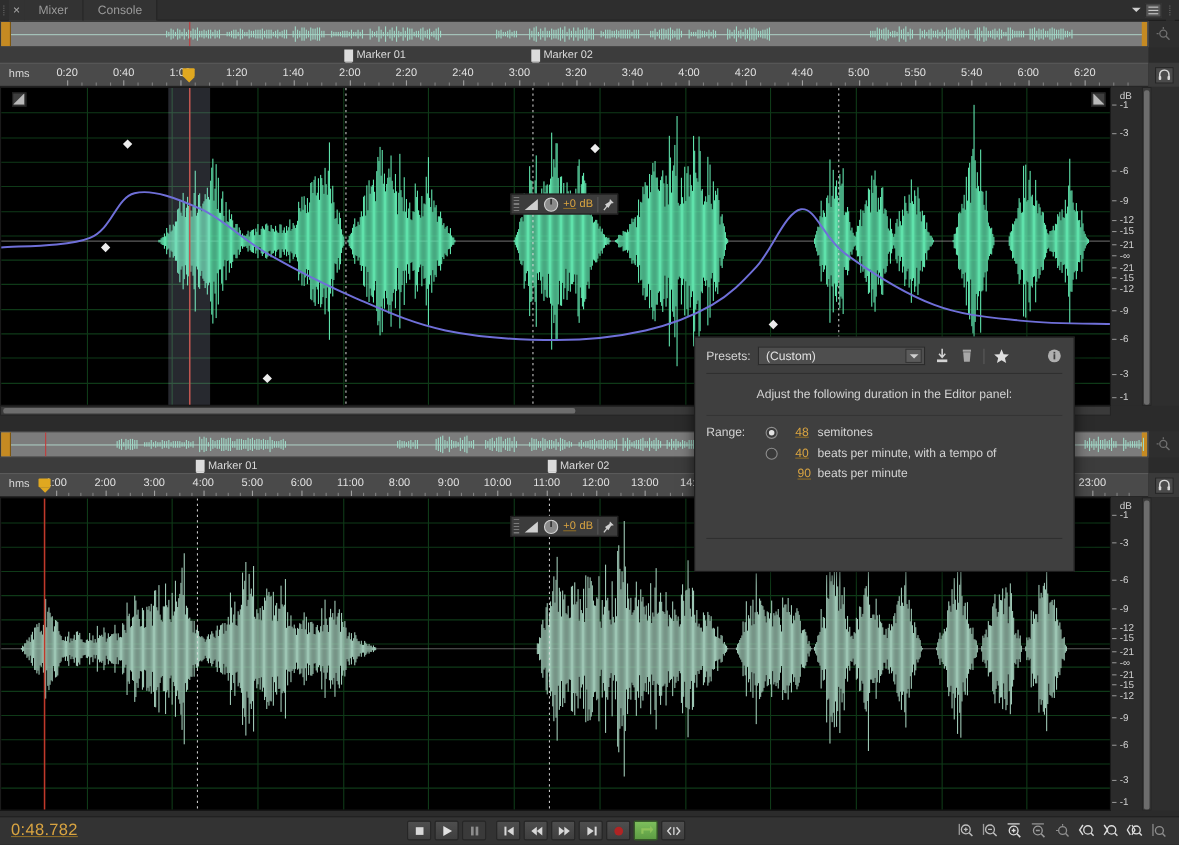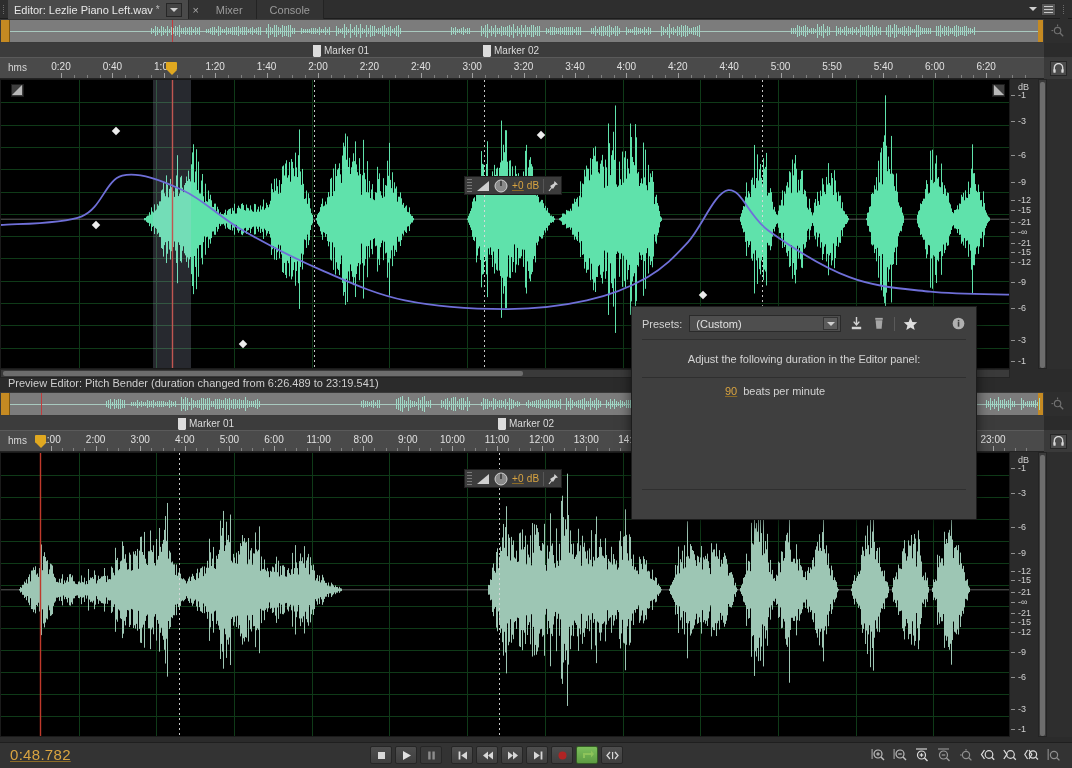--- a/index.html
+++ b/index.html
@@ -137,27 +137,20 @@
   .tbtn.green{ background:linear-gradient(#7dbf5c,#5d9c43); border-color:#335c24;}
   .zbtn{ width:20px;height:18px; display:flex;align-items:center;justify-content:center; }
 </style>
 </head>
 <body>
 
 <div id="app">
 
   <div class="tabbar">
     <div class="grip"></div>
-    <div class="tab active">
-      <span>Editor: Lezlie Piano Left.wav</span>
-      <span class="dirty">*</span>
-      <span class="tabdrop">
-          <i class="tri"></i>
-        </span>
-    </div>
     <div class="tabclose">×</div>
     <div class="tab inactive">
       <span>Mixer</span>
     </div>
     <div class="tab inactive">
       <span>Console</span>
     </div>
     <div class="tabbar-right">
       <i class="tri"></i>
       <span class="menuico"></span>
@@ -1395,21 +1388,20 @@
       <span class="tk" style="top: 281.88px;"></span>
     </div>
   <div class="vscroll" style="left:1038px; top:79px; width:9px; height:290px;">
     <div class="thumb" style="top:2px;height:286px;"></div>
   </div>
   <div class="rail" style="right:0; top:79px; width:25px; height:290px; background:#2e2e2e;"></div>
   <div class="hscroll" style="left:0; top:369px; width:1010px;">
     <div class="thumb" style="left:2px; width:520px;"></div>
   </div>
 
-  <div class="previewlabel" style="left:8px; top:377px;">Preview Editor: Pitch Bender (duration changed from 6:26.489 to 23:19.541)</div>
 
   <div class="ovwrap" style="top:392px;">
     <div class="ov" id="ov2">
       <div class="handleL"></div>
       <div class="handleR"></div>
       <div class="zeroline"></div>
       <div class="playhead" style="left:40px"></div>
     <div style="position: absolute; left: 105px; top: 8px; width: 1px; height: 6px; background: rgb(159, 216, 198);"></div>
         <div style="position: absolute; left: 107px; top: 7px; width: 1px; height: 8px; background: rgb(159, 216, 198);"></div>
         <div style="position: absolute; left: 109px; top: 6px; width: 1px; height: 10px; background: rgb(159, 216, 198);"></div>
@@ -2646,21 +2638,34 @@
       <div class="hr" style="margin:7px 0 0 0;"></div>
 
       <div style="text-align:center; margin-top:9px;">
         <span class="lbl">Adjust the following duration in the Editor panel:</span>
       </div>
 
 
       <div class="hr" style="margin:10px 0 0 0;"></div>
 
 
-
+      <div class="row" style="margin-top:9px; gap:8px;">
+        <span class="lbl" style="width:46px;">Range:</span>
+        <span class="radio">
+            <i></i>
+          </span>
+        <span class="num" style="margin-left:8px;">48</span>
+        <span class="lbl">semitones</span>
+      </div>
+
+      <div class="row" style="margin-top:7px; gap:8px; padding-left:54px;">
+        <span class="radio"></span>
+        <span class="num" style="margin-left:8px;">40</span>
+        <span class="lbl">beats per minute, with a tempo of</span>
+      </div>
 
       <div class="row" style="margin-top:7px; gap:6px; padding-left:83px;">
         <span class="num">90</span>
         <span class="lbl">beats per minute</span>
       </div>
 
       <div class="hr" style="position:absolute; left:10px; right:10px; top:182px;"></div>
 
     </div>
   </div>

